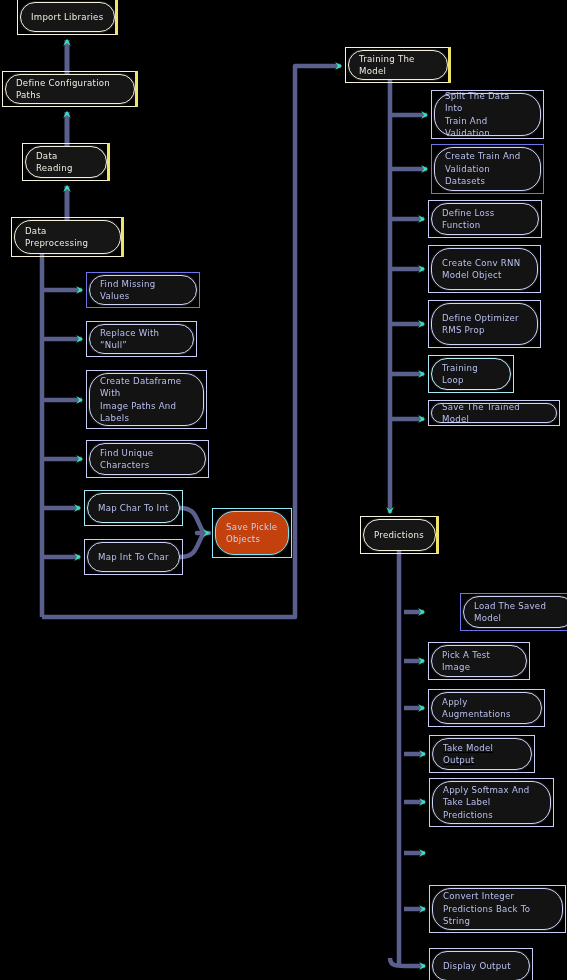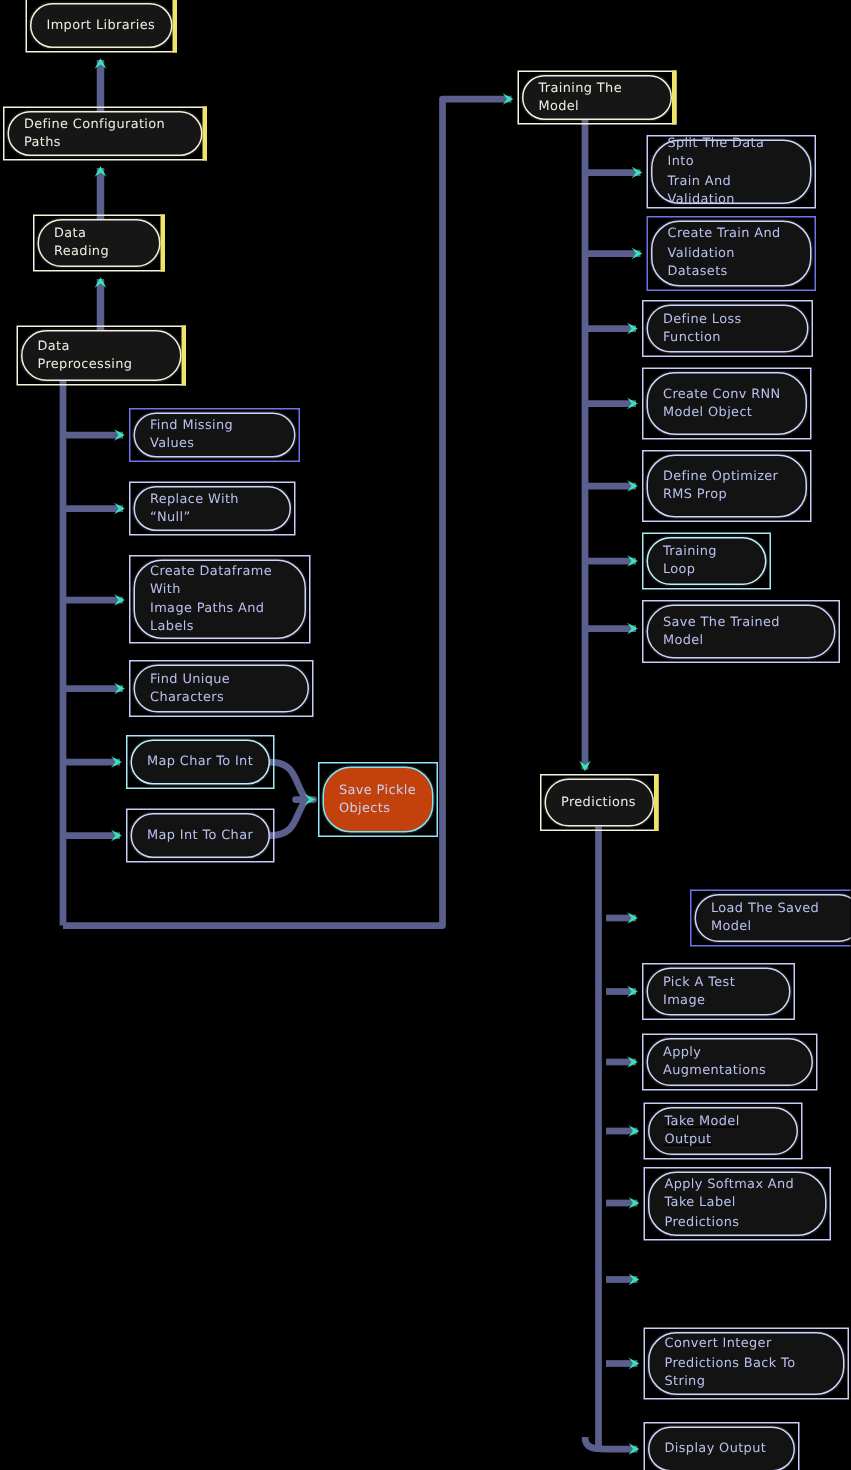--- a/index.html
+++ b/index.html
@@ -246,21 +246,21 @@
 
   <div class="node step" style="left:431px;top:303px;width:107px;height:42px;">
     <span class="label">Define Optimizer
 RMS Prop</span>
   </div>
 
   <div class="node step accent-cyan" style="left:431px;top:358px;width:80px;height:32px;">
     <span class="label">Training Loop</span>
   </div>
 
-  <div class="node step" style="left:431px;top:403px;width:126px;height:36px;">
+  <div class="node step" style="left:431px;top:403px;width:126px;height:20px;">
     <span class="label">Save The Trained Model</span>
   </div>
 
   <div class="node stage" style="left:363px;top:519px;width:73px;height:32px;">
     <span class="label">Predictions</span>
   </div>
 
   <div class="node step accent-indigo" style="left:431px;top:596px;width:112px;height:32px;margin-left:32px;">
     <span class="label">Load The Saved Model</span>
   </div>

